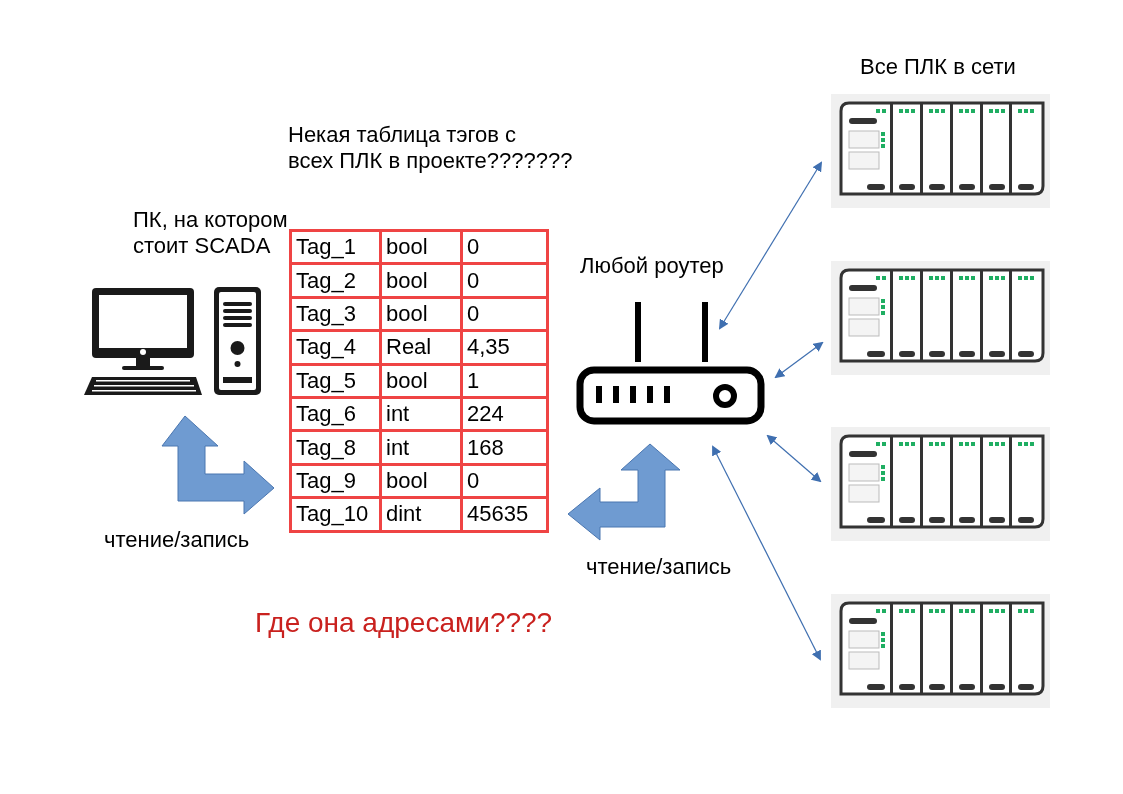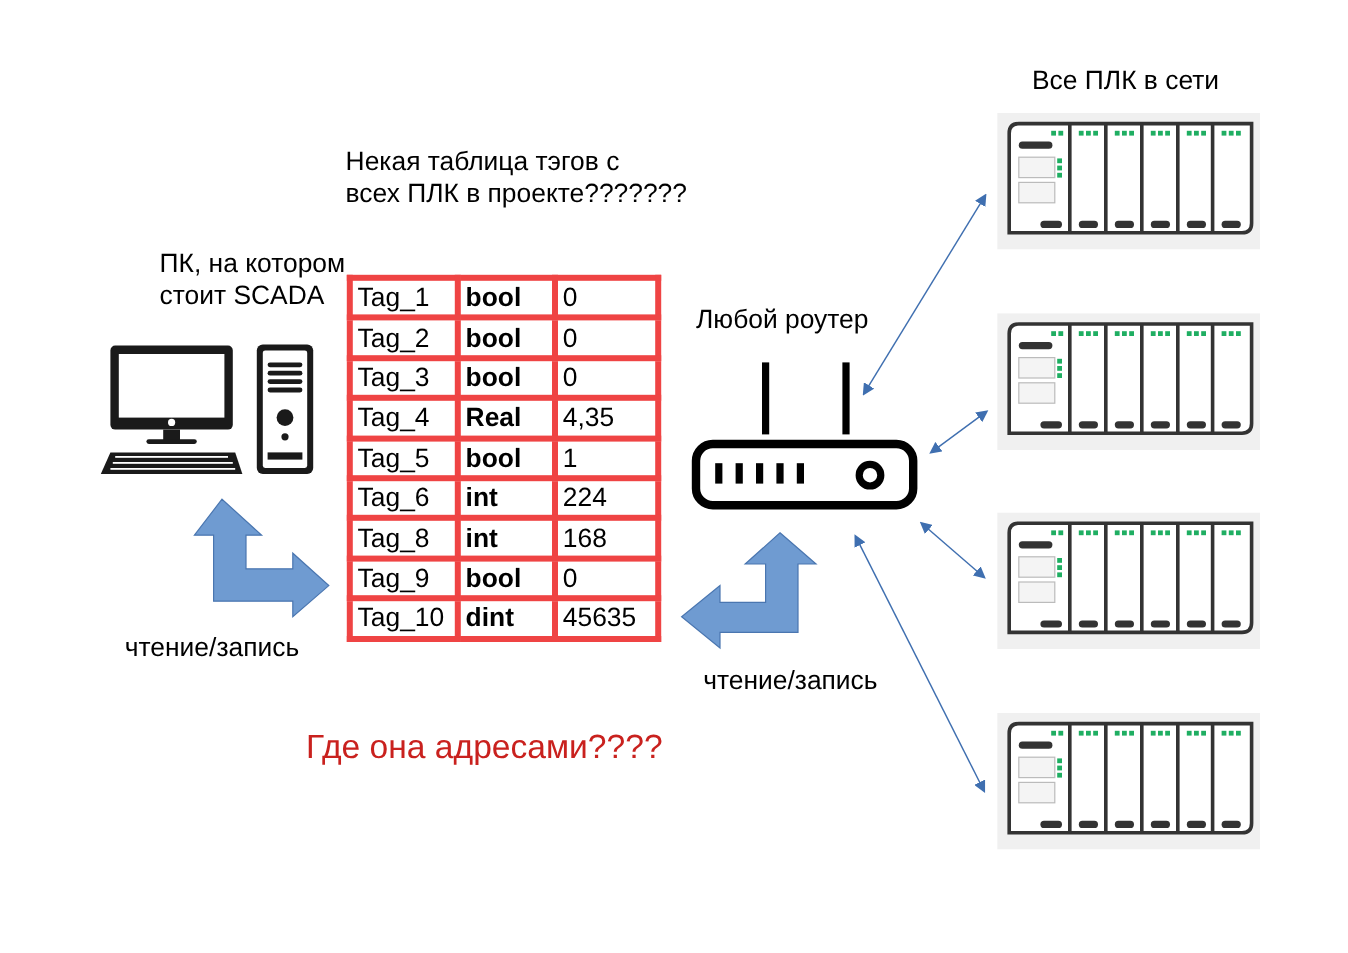--- a/index.html
+++ b/index.html
@@ -8,24 +8,24 @@
   .lbl { position: absolute; font-size: 22px; line-height: 26px; white-space: nowrap; }
   #pc-label { left: 86px; top: 207px; margin-left: 47px; }
   #tbl-label { left: 288px; top: 122px; }
   #router-label { left: 580px; top: 253px; }
   #plc-label { left: 860px; top: 54px; }
   #rw-left { left: 104px; top: 527px; }
   #rw-right { left: 586px; top: 554px; }
   #question { left: 255px; top: 606px; color: #c9211e; font-size: 28px; line-height: 34px; }
 
   table.tags { position: absolute; left: 289px; top: 229px; border-collapse: collapse; }
-  table.tags td { border: 5px solid #ef4444; font-size: 22px; height: 33.4px; padding: 0 0 0 4px;
+  table.tags td { border: 3px solid #ef4444; font-size: 22px; height: 33.4px; padding: 0 0 0 4px;
                   line-height: 26px; box-sizing: border-box; }
   table.tags td.c1 { width: 90px; }
-  table.tags td.c2 { width: 81px; font-weight: bold; }
+  table.tags td.c2 { width: 81px; }
   table.tags td.c3 { width: 86px; }
 
   svg.abs { position: absolute; left: 0; top: 0; }
   .plc { position: absolute; width: 219px; height: 114px; }
 </style>
 </head>
 <body>
 
 <div class="lbl" id="pc-label">
   <div>ПК, на котором</div>

